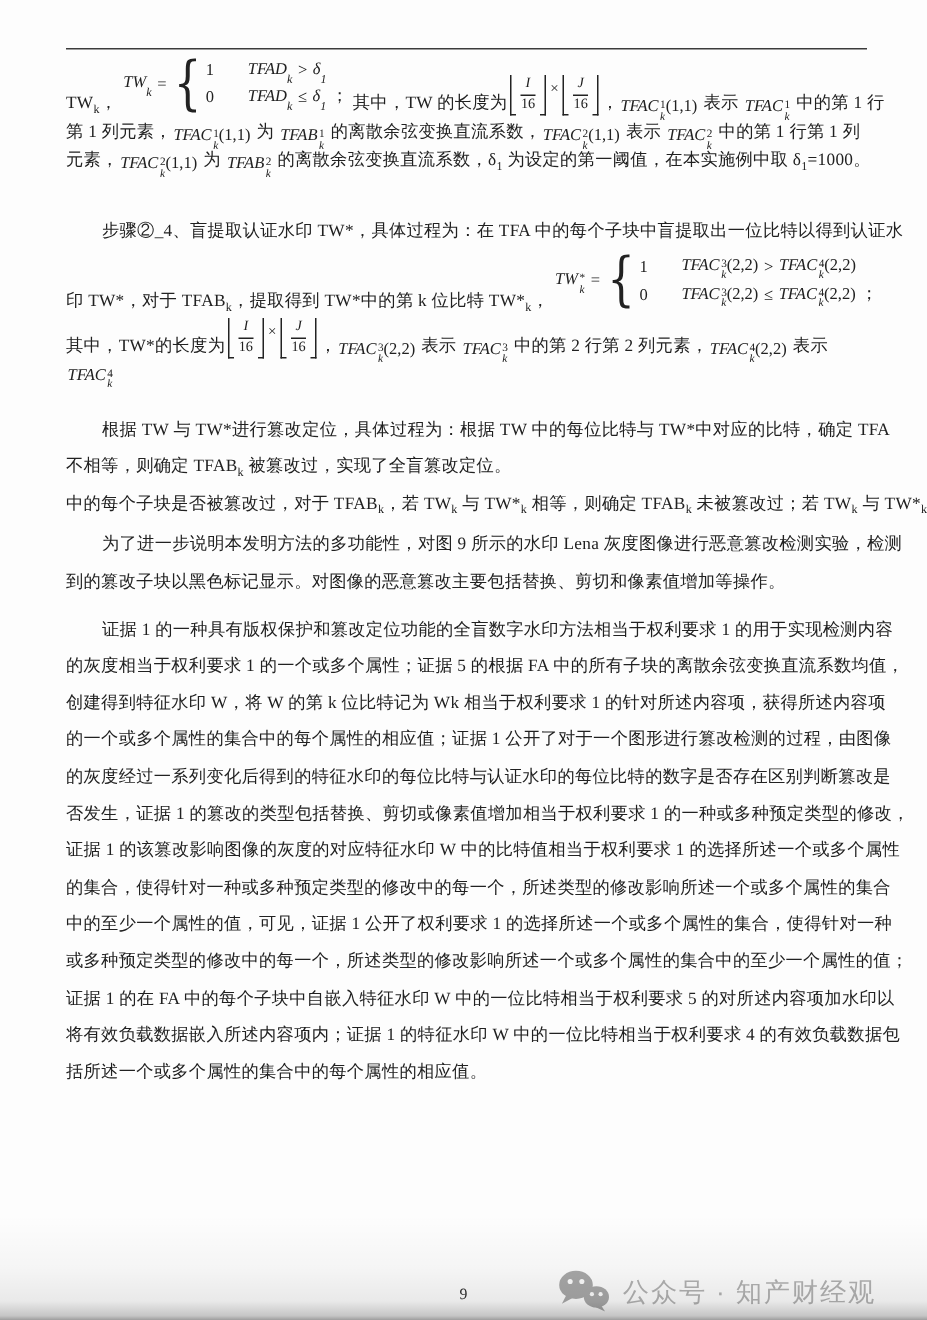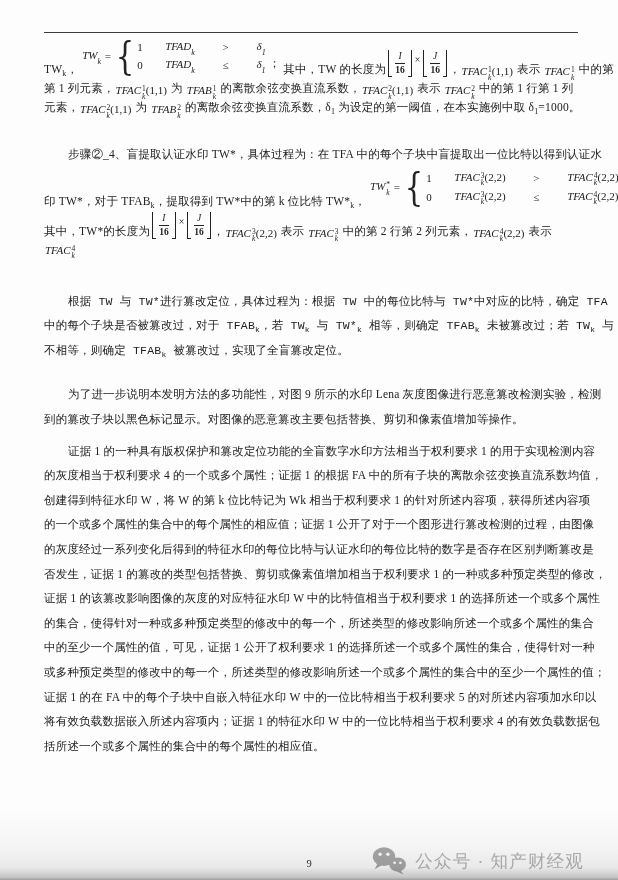--- a/index.html
+++ b/index.html
@@ -4,22 +4,22 @@
 <style>
   html,body{margin:0;padding:0;background:#e9e9e9;}
   .page{position:relative;width:618px;height:880px;background:#fdfdfd;overflow:hidden;
         font-family:"Liberation Serif","DejaVu Serif",serif;color:#212121;}
   .page::after{content:"";position:absolute;left:0;right:0;bottom:0;height:70px;pointer-events:none;
         background:linear-gradient(180deg,rgba(0,0,0,0) 0%,rgba(0,0,0,0.03) 50%,rgba(0,0,0,0.08) 82%,rgba(0,0,0,0.22) 96%,rgba(0,0,0,0.38) 100%);}
   .rule{position:absolute;left:44px;right:40px;top:32px;border-top:1.4px solid #3c3c3c;}
   .doc{position:absolute;left:44px;right:40px;top:37px;}
   .block{margin-bottom:7px;}
   .doc .block:nth-child(1){margin-bottom:26px;}
-  .doc .block:nth-child(2){margin-bottom:33px;}
-  .doc .block:nth-child(3){margin-bottom:19px;font-family:Liberation Mono, monospace;}
+  .doc .block:nth-child(2){margin-bottom:18px;}
+  .doc .block:nth-child(3){margin-bottom:3px;}
   
   .tline{font-size:11.5px;line-height:24.6px;letter-spacing:0.2px;
          text-align:justify;text-align-last:justify;white-space:nowrap;}
   .tline.end{text-align-last:left;white-space:normal;}
   .tline.ind{text-indent:24px;}
   sup,sub{font-size:8px;line-height:0;}
   
   .fline{display:flex;align-items:flex-end;white-space:pre;margin:2px 0;overflow:visible;}
   .cn{font-size:11.5px;line-height:17px;letter-spacing:0.2px;font-family:Liberation Serif, serif;}
   .mrun{display:inline-flex;align-items:flex-end;font-size:11px;line-height:14px;margin:0 1px;}
@@ -28,31 +28,31 @@
   .mstack{display:inline-flex;flex-direction:column;align-items:flex-start;font-size:7.5px;
           line-height:7.5px;margin-left:1px;transform:translateY(3px);}
   .msu{font-style:normal;}
   .msb{font-style:italic;}
   .msub{font-size:8px;font-style:italic;}
   .ff{display:inline-flex;align-items:stretch;margin:0 2px 1px 2px;}
   .fl{width:3px;border-left:1.2px solid #222;border-bottom:1.2px solid #222;}
   .fr{width:3px;border-right:1.2px solid #222;border-bottom:1.2px solid #222;}
   .fmid{display:inline-flex;flex-direction:column;align-items:center;padding:1px 3px;font-size:9.5px;line-height:11px;}
   .fn{font-style:italic;}
-  .fd{font-style:normal;font-weight:bold;}
+  .fd{font-style:normal;}
   .fbar{align-self:stretch;border-top:1px solid #222;margin:1px 0;}
   .mx{margin:0 1px 13px 1px;font-size:10px;}
   .cases{display:inline-flex;align-items:center;margin:0 3px 7px 3px;}
   .cpre{display:inline-flex;align-items:flex-end;font-size:11px;}
   .brace{font-family:"DejaVu Serif",serif;font-size:29px;font-weight:400;line-height:30px;
          transform:scaleY(1.35);margin:0 3px 0 2px;color:#222;}
   .crows{display:inline-flex;flex-direction:column;gap:4px;}
   .crow{display:inline-flex;align-items:flex-end;font-size:11px;}
   .cval{width:27px;font-style:normal;}
-  .ccond{display:inline-flex;align-items:flex-end;gap:24px;}
+  .ccond{display:inline-flex;align-items:flex-end;}
   .ctail{align-self:flex-end;font-size:11.5px;margin-left:2px;}
   
   .pagenum{position:absolute;bottom:11px;left:0;right:0;text-align:center;
            font-size:10.5px;color:#2e2e2e;}
   .wm{position:absolute;right:34px;bottom:5px;display:flex;align-items:center;gap:8px;
       color:#b2b2b2;font-family:"Liberation Sans","DejaVu Sans",sans-serif;
       font-size:17.5px;letter-spacing:1.2px;font-weight:400;}
   .wm svg{display:block;}
 </style>
 </head>
@@ -67,30 +67,30 @@
         <div class="line fline"><span class="cn">元素，</span><span class="mrun"><span class="mi">TFAC</span><span class="mstack"><span class="msu">2</span><span class="msb">k</span></span><span class="mrm">(1,1)</span></span><span class="cn"> 为 </span><span class="mrun"><span class="mi">TFAB</span><span class="mstack"><span class="msu">2</span><span class="msb">k</span></span></span><span class="cn"> 的离散余弦变换直流系数，δ<sub>1</sub> 为设定的第一阈值，在本实施例中取 δ<sub>1</sub>=1000。</span></div>
       </div>
       <div class="block">
         <div class="line tline ind">步骤②_4、盲提取认证水印 TW*，具体过程为：在 TFA 中的每个子块中盲提取出一位比特以得到认证水</div>
         <div class="line fline"><span class="cn">印 TW*，对于 TFAB<sub>k</sub>，提取得到 TW*中的第 k 位比特 TW*<sub>k</sub>，</span><span class="cases"><span class="cpre"><span class="mrun"><span class="mi">TW</span><span class="mstack"><span class="msu">*</span><span class="msb">k</span></span></span><span class="mrm"> = </span></span><span class="brace">{</span><span class="crows"><span class="crow"><span class="cval">1</span><span class="ccond"><span class="mrun"><span class="mi">TFAC</span><span class="mstack"><span class="msu">3</span><span class="msb">k</span></span><span class="mrm">(2,2)</span></span><span class="mrm"> &gt; </span><span class="mrun"><span class="mi">TFAC</span><span class="mstack"><span class="msu">4</span><span class="msb">k</span></span><span class="mrm">(2,2)</span></span></span></span><span class="crow"><span class="cval">0</span><span class="ccond"><span class="mrun"><span class="mi">TFAC</span><span class="mstack"><span class="msu">3</span><span class="msb">k</span></span><span class="mrm">(2,2)</span></span><span class="mrm"> ≤ </span><span class="mrun"><span class="mi">TFAC</span><span class="mstack"><span class="msu">4</span><span class="msb">k</span></span><span class="mrm">(2,2)</span></span></span></span></span><span class="ctail">；</span></span></div>
         <div class="line fline"><span class="cn">其中，TW*的长度为</span><span class="ff"><span class="fl"></span><span class="fmid"><span class="fn">I</span><span class="fbar"></span><span class="fd">16</span></span><span class="fr"></span></span><span class="mx">×</span><span class="ff"><span class="fl"></span><span class="fmid"><span class="fn">J</span><span class="fbar"></span><span class="fd">16</span></span><span class="fr"></span></span><span class="cn">，</span><span class="mrun"><span class="mi">TFAC</span><span class="mstack"><span class="msu">3</span><span class="msb">k</span></span><span class="mrm">(2,2)</span></span><span class="cn"> 表示 </span><span class="mrun"><span class="mi">TFAC</span><span class="mstack"><span class="msu">3</span><span class="msb">k</span></span></span><span class="cn"> 中的第 2 行第 2 列元素，</span><span class="mrun"><span class="mi">TFAC</span><span class="mstack"><span class="msu">4</span><span class="msb">k</span></span><span class="mrm">(2,2)</span></span><span class="cn"> 表示 </span></div>
         <div class="line fline"><span class="mrun"><span class="mi">TFAC</span><span class="mstack"><span class="msu">4</span><span class="msb">k</span></span></span></div>
       </div>
       <div class="block">
         <div class="line tline ind">根据 TW 与 TW*进行篡改定位，具体过程为：根据 TW 中的每位比特与 TW*中对应的比特，确定 TFA</div>
+        <div class="line tline end">不相等，则确定 TFAB<sub>k</sub> 被篡改过，实现了全盲篡改定位。</div>
         <div class="line tline">中的每个子块是否被篡改过，对于 TFAB<sub>k</sub>，若 TW<sub>k</sub> 与 TW*<sub>k</sub> 相等，则确定 TFAB<sub>k</sub> 未被篡改过；若 TW<sub>k</sub> 与 TW*<sub>k</sub></div>
-        <div class="line tline end">不相等，则确定 TFAB<sub>k</sub> 被篡改过，实现了全盲篡改定位。</div>
       </div>
       <div class="block">
         <div class="line tline ind">为了进一步说明本发明方法的多功能性，对图 9 所示的水印 Lena 灰度图像进行恶意篡改检测实验，检测</div>
         <div class="line tline end">到的篡改子块以黑色标记显示。对图像的恶意篡改主要包括替换、剪切和像素值增加等操作。</div>
       </div>
       <div class="block">
         <div class="line tline ind">证据 1 的一种具有版权保护和篡改定位功能的全盲数字水印方法相当于权利要求 1 的用于实现检测内容</div>
-        <div class="line tline">的灰度相当于权利要求 4 的一个或多个属性；证据 1 的根据 FA 中的所有子块的离散余弦变换直流系数均值，</div>
+        <div class="line tline">的灰度相当于权利要求 1 的一个或多个属性；证据 5 的根据 FA 中的所有子块的离散余弦变换直流系数均值，</div>
         <div class="line tline">创建得到特征水印 W，将 W 的第 k 位比特记为 Wk 相当于权利要求 1 的针对所述内容项，获得所述内容项</div>
         <div class="line tline">的一个或多个属性的集合中的每个属性的相应值；证据 1 公开了对于一个图形进行篡改检测的过程，由图像</div>
         <div class="line tline">的灰度经过一系列变化后得到的特征水印的每位比特与认证水印的每位比特的数字是否存在区别判断篡改是</div>
         <div class="line tline">否发生，证据 1 的篡改的类型包括替换、剪切或像素值增加相当于权利要求 1 的一种或多种预定类型的修改，</div>
         <div class="line tline">证据 1 的该篡改影响图像的灰度的对应特征水印 W 中的比特值相当于权利要求 1 的选择所述一个或多个属性</div>
         <div class="line tline">的集合，使得针对一种或多种预定类型的修改中的每一个，所述类型的修改影响所述一个或多个属性的集合</div>
         <div class="line tline">中的至少一个属性的值，可见，证据 1 公开了权利要求 1 的选择所述一个或多个属性的集合，使得针对一种</div>
         <div class="line tline">或多种预定类型的修改中的每一个，所述类型的修改影响所述一个或多个属性的集合中的至少一个属性的值；</div>
         <div class="line tline">证据 1 的在 FA 中的每个子块中自嵌入特征水印 W 中的一位比特相当于权利要求 5 的对所述内容项加水印以</div>
         <div class="line tline">将有效负载数据嵌入所述内容项内；证据 1 的特征水印 W 中的一位比特相当于权利要求 4 的有效负载数据包</div>

